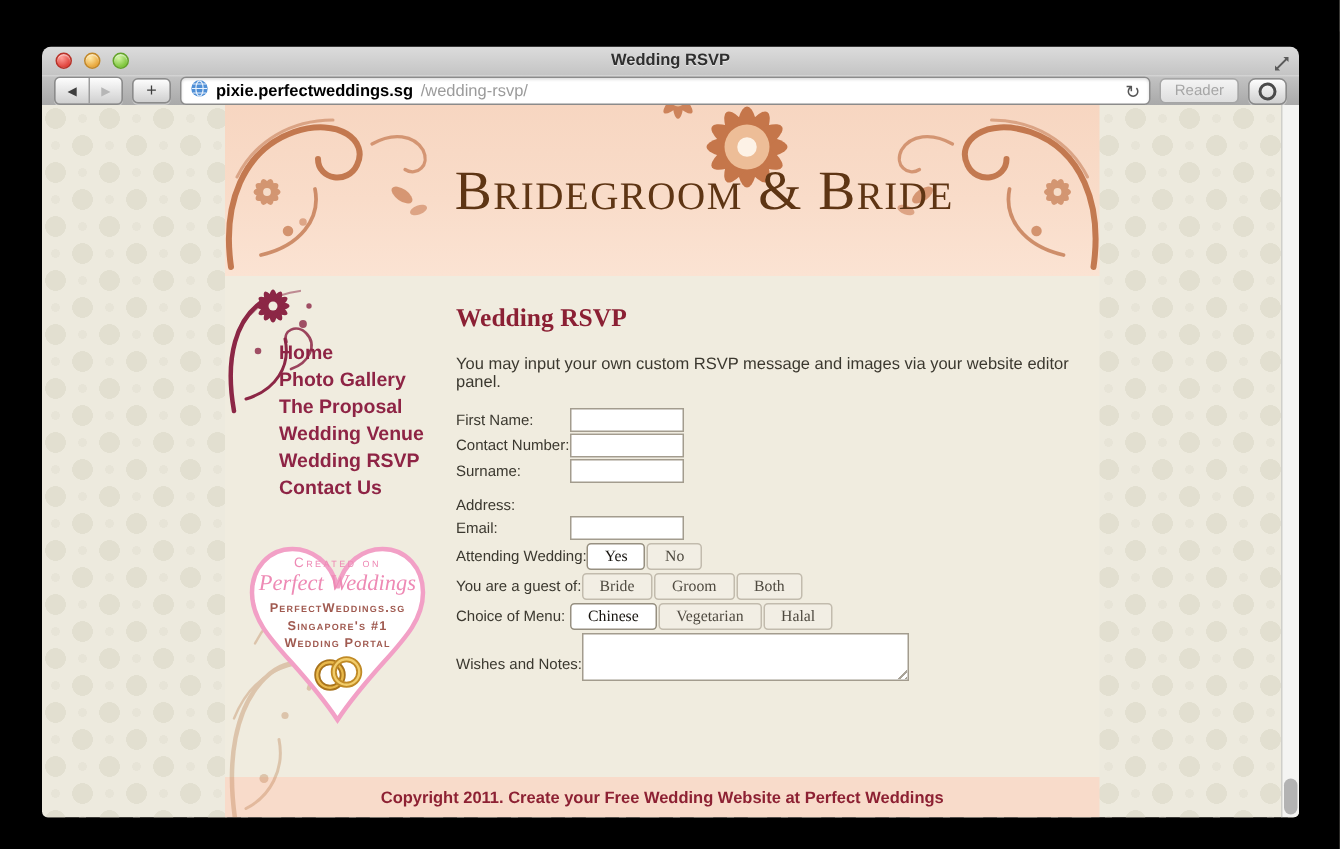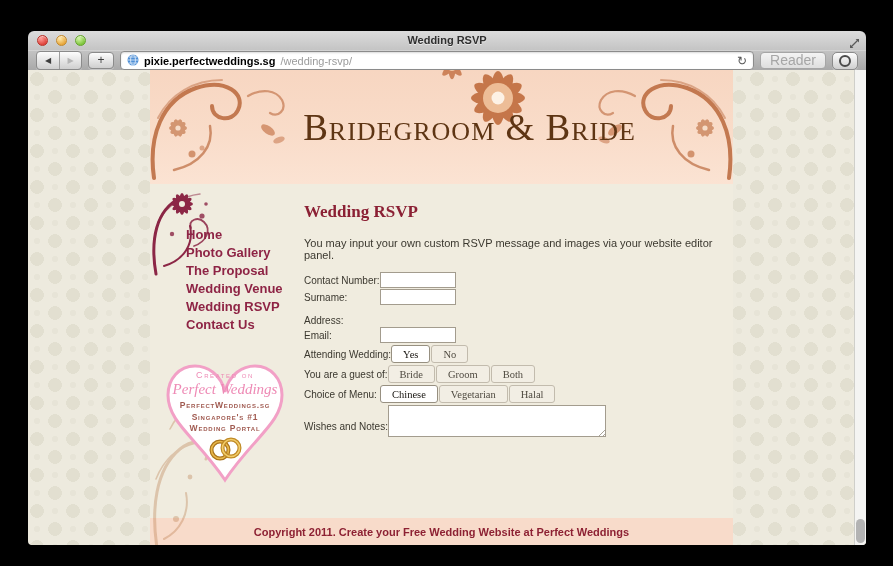--- a/index.html
+++ b/index.html
@@ -32,21 +32,21 @@
     background:linear-gradient(#fdfdfd,#cfcfcf);font-size:12px;line-height:13px;color:#3d3d3d;padding:0 4px;
     box-shadow:0 1px 0 rgba(255,255,255,.35);}
   .urlbar{flex:1;height:17px;border:1px solid #8b8b8b;border-radius:4px;background:#fff;
     display:flex;align-items:center;gap:5px;padding:0 6px;font-size:11px;
     box-shadow:inset 0 1px 2px rgba(0,0,0,.15);}
   .url-host{font-weight:bold;color:#000;}
   .url-path{color:#9b9b9b;}
   .url-spacer{flex:1;}
   .refresh{color:#555;font-size:12px;line-height:12px;}
   .reader{height:17px;border:1px solid #a6a6a6;border-radius:4px;background:linear-gradient(#f4f4f4,#dedede);
-    color:#a6a6a6;font-size:14px;padding:0 9px;line-height:15px;}
+    color:#a6a6a6;font-size:10px;padding:0 9px;line-height:15px;}
   .roundbtn{height:18px;width:26px;border:1px solid #8b8b8b;border-radius:5px;
     background:linear-gradient(#fdfdfd,#cfcfcf);display:flex;align-items:center;justify-content:center;
     box-shadow:0 1px 0 rgba(255,255,255,.35);}
   .roundbtn i{display:block;width:8px;height:8px;border:2.5px solid #4a4a4a;border-radius:50%;}
 
   
   .viewport{position:absolute;left:0;top:39px;right:0;bottom:0;overflow:hidden;
     background-color:#edeade;
     background-image:
       radial-gradient(circle 7px at 9px 9px,#e2dfd0 97%,transparent),
@@ -321,20 +321,24 @@
               </div>
             </div>
           </div>
 
           <div class="main">
             <h2 class="rsvp-h">Wedding RSVP</h2>
             <p class="intro">You may input your own custom RSVP message and images via your website editor panel.</p>
 
             <form>
               <div class="frow">
+                <span class="lbl">First Name:</span>
+                <input class="txt" type="text" value="" style="">
+              </div>
+              <div class="frow">
                 <span class="lbl">Contact Number:</span>
                 <input class="txt" type="text" value="" style="">
               </div>
               <div class="frow">
                 <span class="lbl">Surname:</span>
                 <input class="txt" type="text" value="" style="">
               </div>
               <div class="frow addr-row">
                 <span class="lbl">Address:</span>
               </div>

